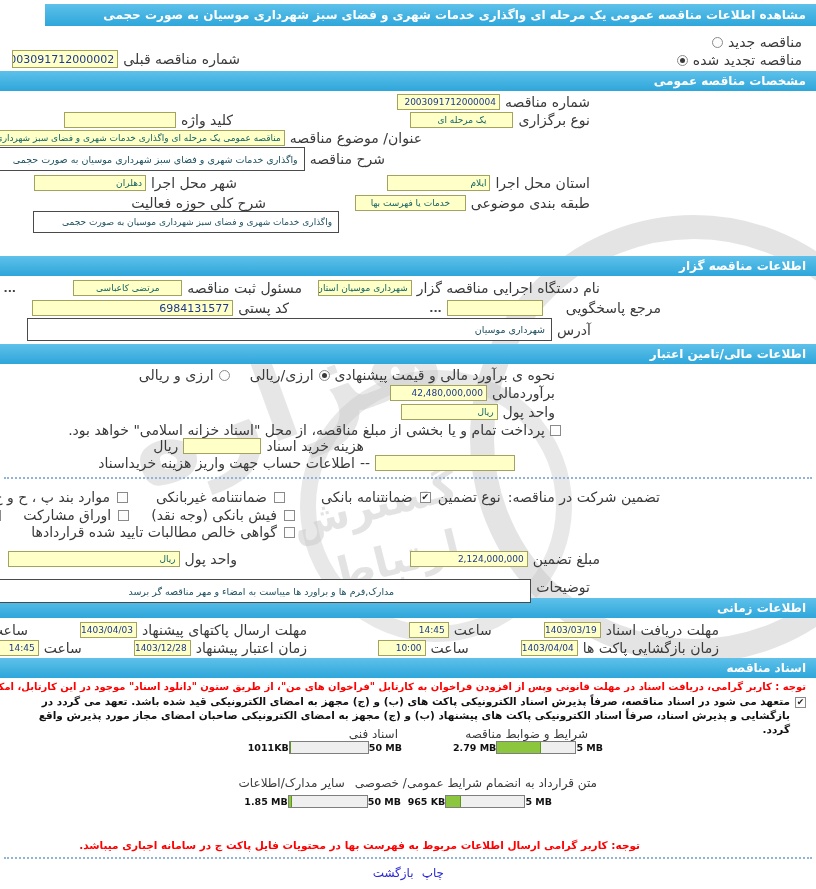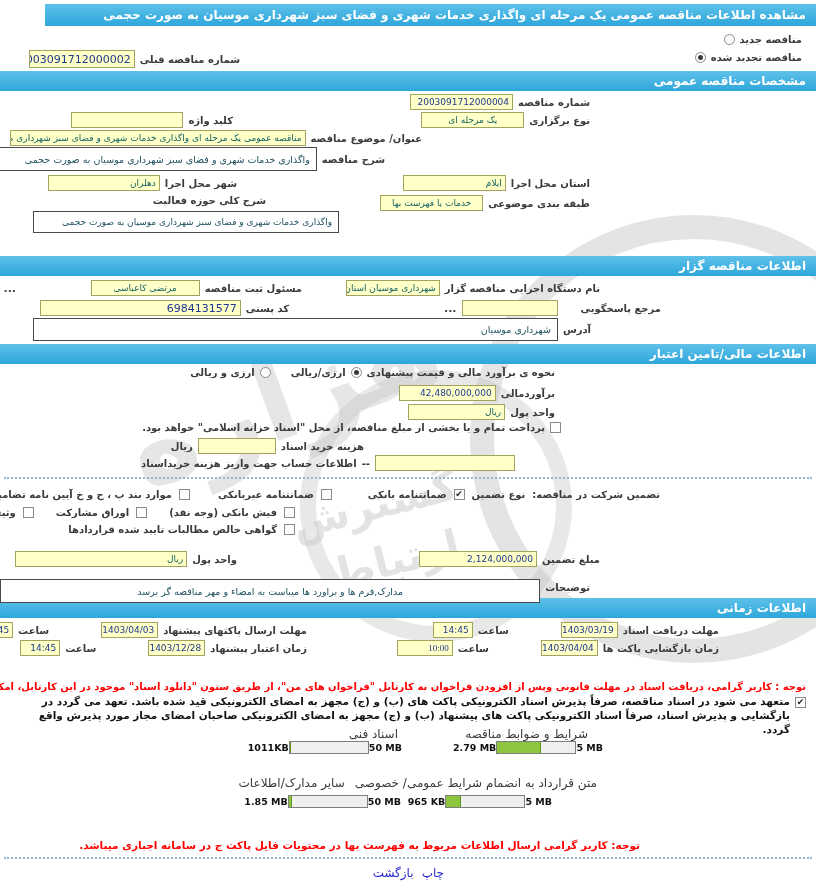--- a/index.html
+++ b/index.html
@@ -6,21 +6,21 @@
   #page{position:relative;width:816px;height:889px;background:#fff;overflow:hidden;
         font-family:"DejaVu Sans",sans-serif;font-size:10px;color:#3a3a3a;direction:rtl;}
   
   .wm{position:absolute;z-index:0;pointer-events:none;color:#c9c9c9;}
   .wm-circle{border-radius:50%;border-style:solid;border-color:rgba(190,190,190,.42);}
   
   .bar{position:absolute;left:0;right:0;height:20px;z-index:2;
        background:linear-gradient(#5ec1ea,#2ea6da);color:#fff;font-weight:bold;font-size:12px;
        line-height:20px;padding-right:10px;box-sizing:border-box;}
   .row{position:absolute;display:flex;align-items:center;gap:5px;white-space:nowrap;z-index:3;}
-  .lbl{color:#3a3a3a;font-size:10px;font-weight:bold;}
+  .lbl{color:#3a3a3a;font-size:14px;}
   .yf{background:#ffffc8;border:1px solid #a3a35e;height:16px;box-sizing:border-box;
       font-size:9px;color:#156363;display:flex;align-items:center;padding:0 3px;overflow:hidden;flex:none;}
   .yf.num{color:#1f3a8f;font-size:9px;justify-content:flex-end;direction:ltr;}
   .wbox{background:#fff;border:1px solid #4a4a4a;box-sizing:border-box;display:flex;align-items:center;
         font-size:9.5px;color:#1c4f5e;padding:0 6px;overflow:hidden;flex:none;}
   .cb{width:11px;height:11px;border:1px solid #8a8a8a;background:#fdfdfd;box-sizing:border-box;
       display:inline-flex;align-items:center;justify-content:center;font-size:9px;line-height:1;color:#222;flex:none;}
   .radio{width:11px;height:11px;border:1px solid #8a8a8a;border-radius:50%;background:#fdfdfd;
          box-sizing:border-box;position:relative;flex:none;}
   .radio.on::after{content:'';position:absolute;inset:2px;background:#3a3a3a;border-radius:50%;}
@@ -96,21 +96,21 @@
     <span class="lbl">استان محل اجرا</span>
     <span class="yf" style="width:103px;">ایلام</span>
   </div>
   <div class="row" style="top:175px;right:579px;">
     <span class="lbl">شهر محل اجرا</span>
     <span class="yf" style="width:112px;">دهلران</span>
   </div>
 
   <div class="row" style="top:195px;right:226px;">
     <span class="lbl">طبقه بندی  موضوعی</span>
-    <span class="yf" style="width:103px;justify-content:center;">خدمات یا فهرست بها</span>
+    <span class="yf" style="width:111px;justify-content:center;">خدمات یا فهرست بها</span>
   </div>
   <div class="row" style="top:195px;right:550px;">
     <span class="lbl">شرح کلی حوزه فعالیت</span>
   </div>
   <div class="row" style="top:211px;right:477px;">
     <span class="wbox" style="width:306px;height:22px;font-size:9px;">واگذاری خدمات شهری و فضای سبز شهرداری موسیان به صورت حجمی</span>
   </div>
 
 
   <div class="bar" style="top:256px;">
@@ -246,30 +246,33 @@
     <span class="spacer45"></span>
     <span class="lbl">ساعت</span>
     <span class="yf num" style="width:40px;">14:45</span>
   </div>
 
   <div class="row" style="top:640px;right:97px;">
     <span class="lbl">زمان  بازگشایی پاکت ها</span>
     <span class="yf num" style="width:57px;">1403/04/04</span>
     <span class="spacer45"></span>
     <span class="lbl">ساعت</span>
-    <span class="yf num" style="width:56px;font-family:Liberation Serif, serif;">10:00</span>
+    <span class="yf num" style="width:48px;">10:00</span>
   </div>
   <div class="row" style="top:640px;right:509px;">
     <span class="lbl">زمان  اعتبار  پیشنهاد</span>
     <span class="yf num" style="width:57px;">1403/12/28</span>
     <span class="spacer45"></span>
     <span class="lbl">ساعت</span>
     <span class="yf num" style="width:40px;">14:45</span>
   </div>
 
+  <div class="bar" style="top:658px;">
+    <span>اسناد مناقصه</span>
+  </div>
 
   <div class="row red" style="top:681px;right:10px;font-size:10px;">
     <span>توجه : کاربر گرامی، دریافت اسناد در مهلت قانونی وپس از افزودن فراخوان به کارتابل "فراخوان های من"، از طریق ستون "دانلود اسناد" موجود در این کارتابل، امکانپذیر می باشد.</span>
   </div>
 
   <div class="row" style="top:694px;right:10px;width:796px;align-items:flex-start;">
     <span class="cb" style="margin-top:3px;">✔</span>
     <span class="commit">متعهد می شود در اسناد مناقصه، صرفاً پذیرش اسناد الکترونیکی پاکت های (ب) و (ج) مجهز به امضای الکترونیکی قید شده باشد. تعهد می گردد در بازگشایی و پذیرش اسناد، صرفاً اسناد الکترونیکی پاکت های پیشنهاد (ب) و (ج) مجهز به امضای الکترونیکی صاحبان امضای مجاز مورد پذیرش واقع گردد.</span>
   </div>
 

